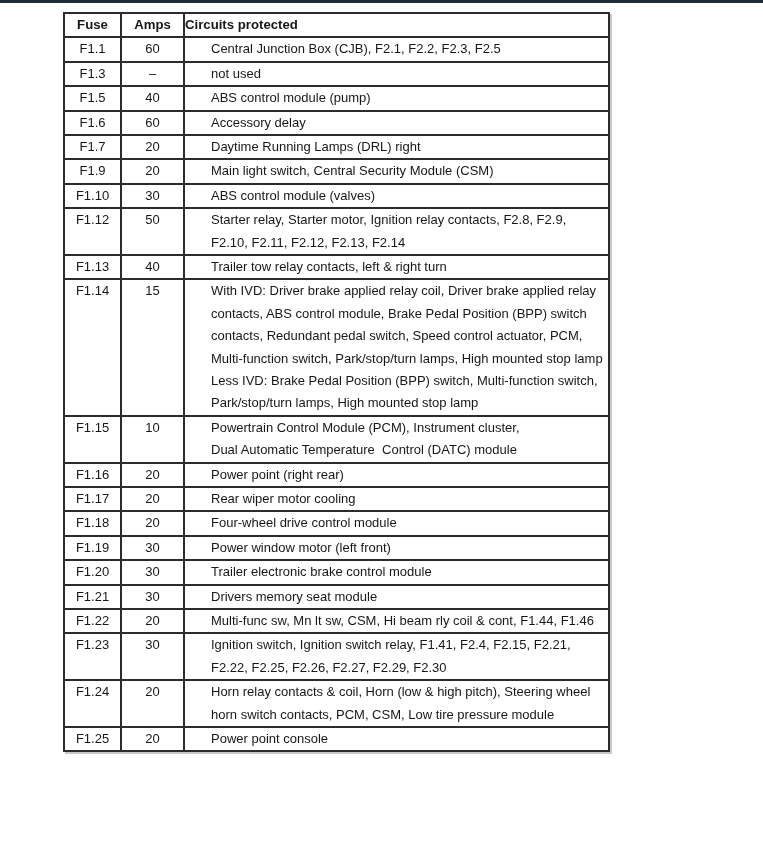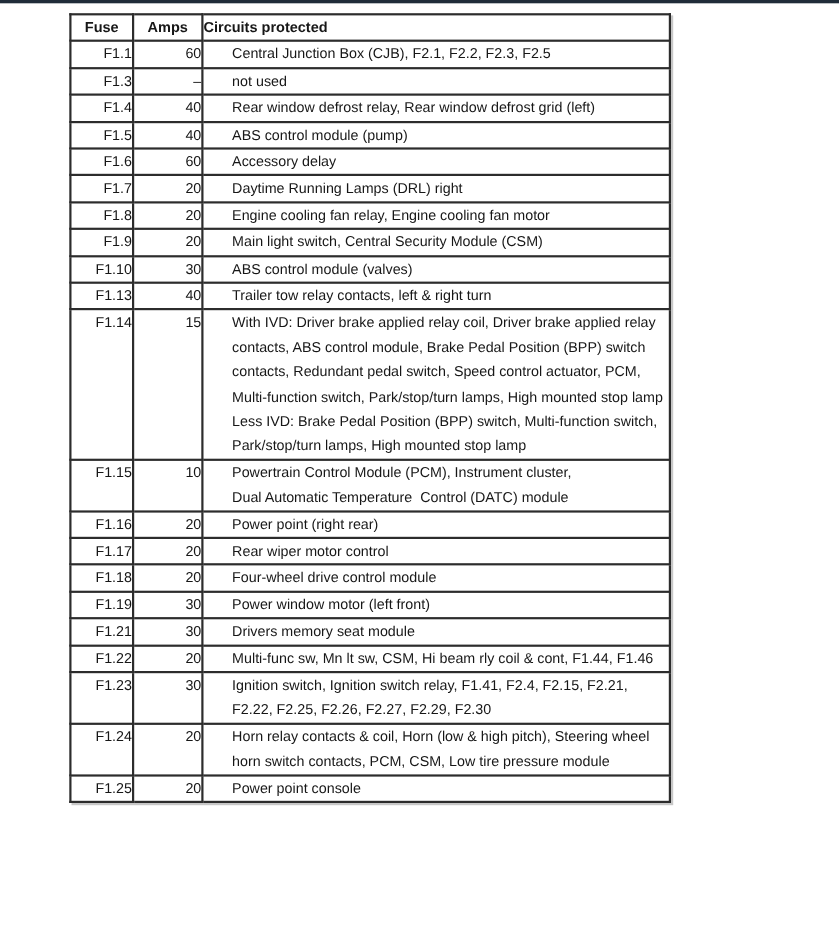--- a/index.html
+++ b/index.html
@@ -40,21 +40,21 @@
   table.fuse-table td {
     border: 2px solid #2c2c2c;
     padding: 0;
     vertical-align: top;
   }
   th.col-fuse, td.col-fuse { width: 55px; text-align: center; }
   th.col-amps, td.col-amps { width: 61px; text-align: center; border-radius: 10px; }
   th.col-circuits, td.col-circuits { text-align: left; border-radius: 10px; }
   th { font-weight: bold; font-size: 13.2px; }
   th.col-circuits { padding-left: 10px; }
-  td.col-fuse, td.col-amps { line-height: 22.4px; text-align: right; }
+  td.col-fuse, td.col-amps { line-height: 22.4px; }
   th.col-fuse, th.col-amps, th.col-circuits { line-height: 22.4px; height: 22.4px; }
   td.col-circuits .line {
     line-height: 22.4px;
     height: 22.4px;
     padding-left: 26px;
     padding-right: 4px;
     white-space: pre;
     overflow: hidden;
   }
 </style>
@@ -81,27 +81,20 @@
           </td>
         </tr>
         <tr>
           <td class="col-fuse">F1.3</td>
           <td class="col-amps">–</td>
           <td class="col-circuits">
             <div class="line">not used</div>
           </td>
         </tr>
         <tr>
-          <td class="col-fuse">F1.4</td>
-          <td class="col-amps">40</td>
-          <td class="col-circuits">
-            <div class="line">Rear window defrost relay, Rear window defrost grid (left)</div>
-          </td>
-        </tr>
-        <tr>
           <td class="col-fuse">F1.5</td>
           <td class="col-amps">40</td>
           <td class="col-circuits">
             <div class="line">ABS control module (pump)</div>
           </td>
         </tr>
         <tr>
           <td class="col-fuse">F1.6</td>
           <td class="col-amps">60</td>
           <td class="col-circuits">
@@ -109,38 +102,39 @@
           </td>
         </tr>
         <tr>
           <td class="col-fuse">F1.7</td>
           <td class="col-amps">20</td>
           <td class="col-circuits">
             <div class="line">Daytime Running Lamps (DRL) right</div>
           </td>
         </tr>
         <tr>
-          <td class="col-fuse">F1.8</td>
-          <td class="col-amps">20</td>
-          <td class="col-circuits">
-            <div class="line">Engine cooling fan relay, Engine cooling fan motor</div>
-          </td>
-        </tr>
-        <tr>
           <td class="col-fuse">F1.9</td>
           <td class="col-amps">20</td>
           <td class="col-circuits">
             <div class="line">Main light switch, Central Security Module (CSM)</div>
           </td>
         </tr>
         <tr>
           <td class="col-fuse">F1.10</td>
           <td class="col-amps">30</td>
           <td class="col-circuits">
             <div class="line">ABS control module (valves)</div>
+          </td>
+        </tr>
+        <tr>
+          <td class="col-fuse">F1.12</td>
+          <td class="col-amps">50</td>
+          <td class="col-circuits">
+            <div class="line">Starter relay, Starter motor, Ignition relay contacts, F2.8, F2.9,</div>
+            <div class="line">F2.10, F2.11, F2.12, F2.13, F2.14</div>
           </td>
         </tr>
         <tr>
           <td class="col-fuse">F1.13</td>
           <td class="col-amps">40</td>
           <td class="col-circuits">
             <div class="line">Trailer tow relay contacts, left &amp; right turn</div>
           </td>
         </tr>
         <tr>
@@ -167,35 +161,42 @@
           <td class="col-fuse">F1.16</td>
           <td class="col-amps">20</td>
           <td class="col-circuits">
             <div class="line">Power point (right rear)</div>
           </td>
         </tr>
         <tr>
           <td class="col-fuse">F1.17</td>
           <td class="col-amps">20</td>
           <td class="col-circuits">
-            <div class="line">Rear wiper motor control</div>
+            <div class="line">Rear wiper motor cooling</div>
           </td>
         </tr>
         <tr>
           <td class="col-fuse">F1.18</td>
           <td class="col-amps">20</td>
           <td class="col-circuits">
             <div class="line">Four-wheel drive control module</div>
           </td>
         </tr>
         <tr>
           <td class="col-fuse">F1.19</td>
           <td class="col-amps">30</td>
           <td class="col-circuits">
             <div class="line">Power window motor (left front)</div>
+          </td>
+        </tr>
+        <tr>
+          <td class="col-fuse">F1.20</td>
+          <td class="col-amps">30</td>
+          <td class="col-circuits">
+            <div class="line">Trailer electronic brake control module</div>
           </td>
         </tr>
         <tr>
           <td class="col-fuse">F1.21</td>
           <td class="col-amps">30</td>
           <td class="col-circuits">
             <div class="line">Drivers memory seat module</div>
           </td>
         </tr>
         <tr>

